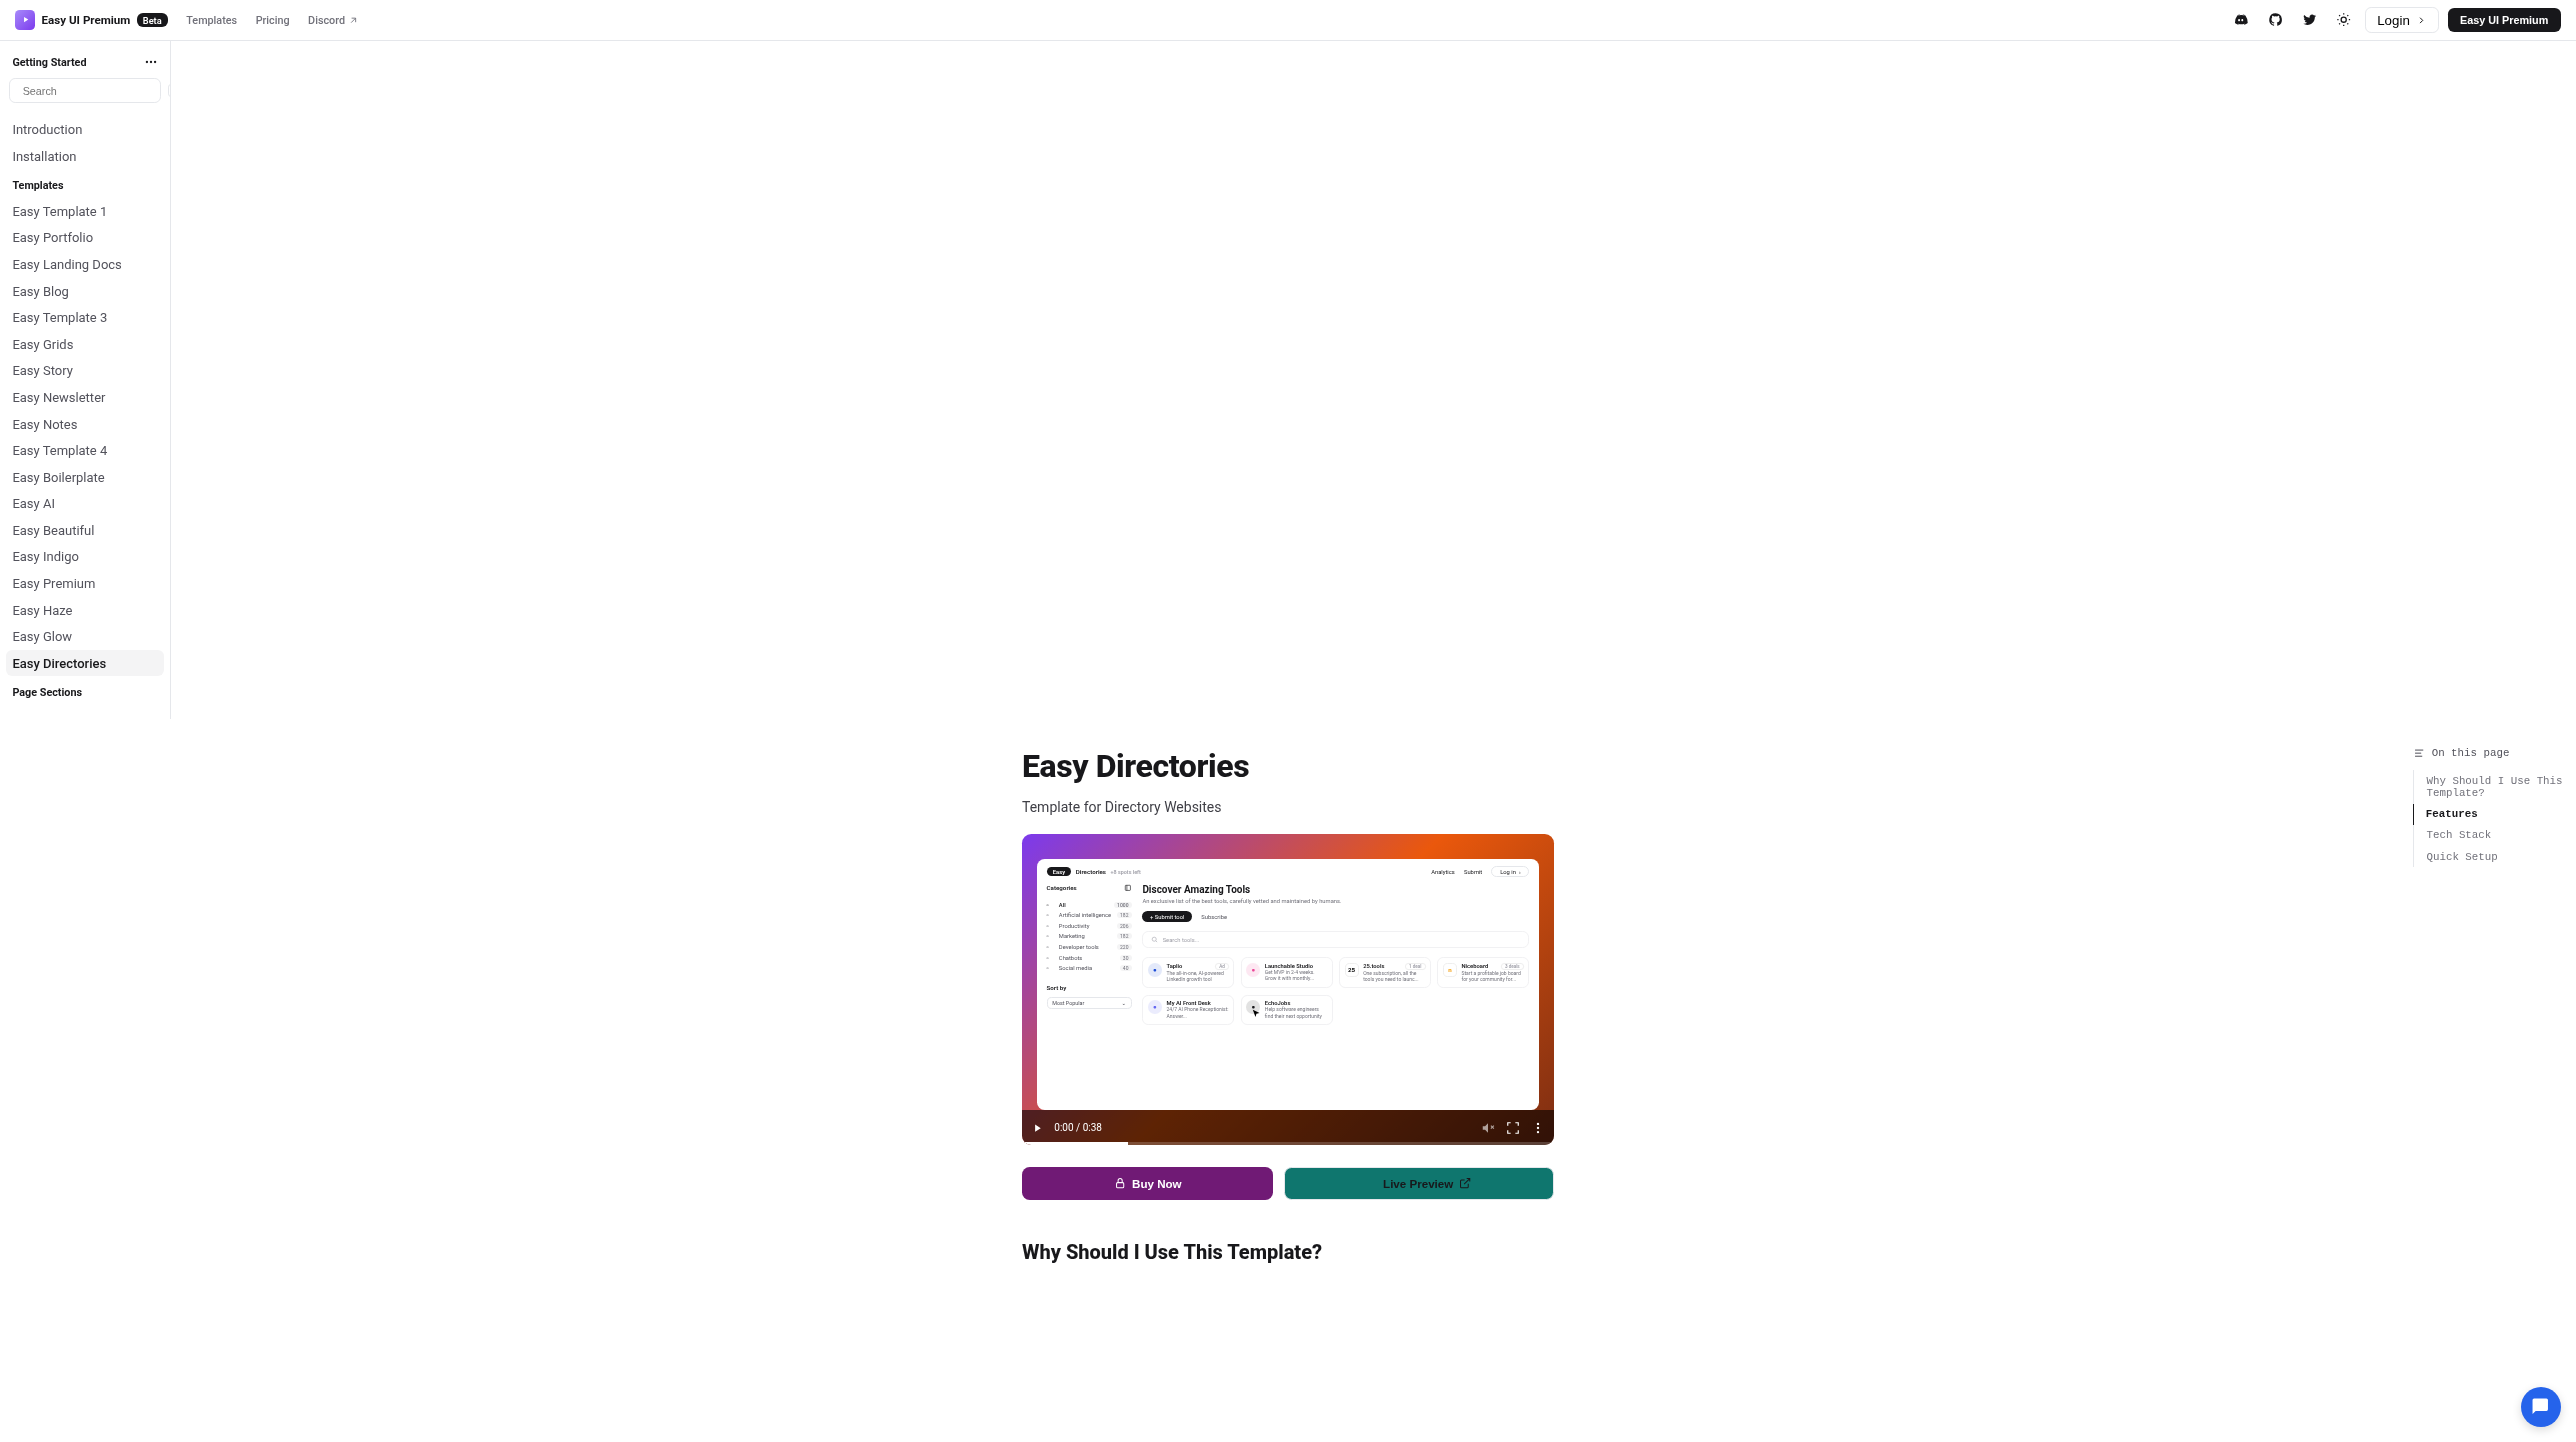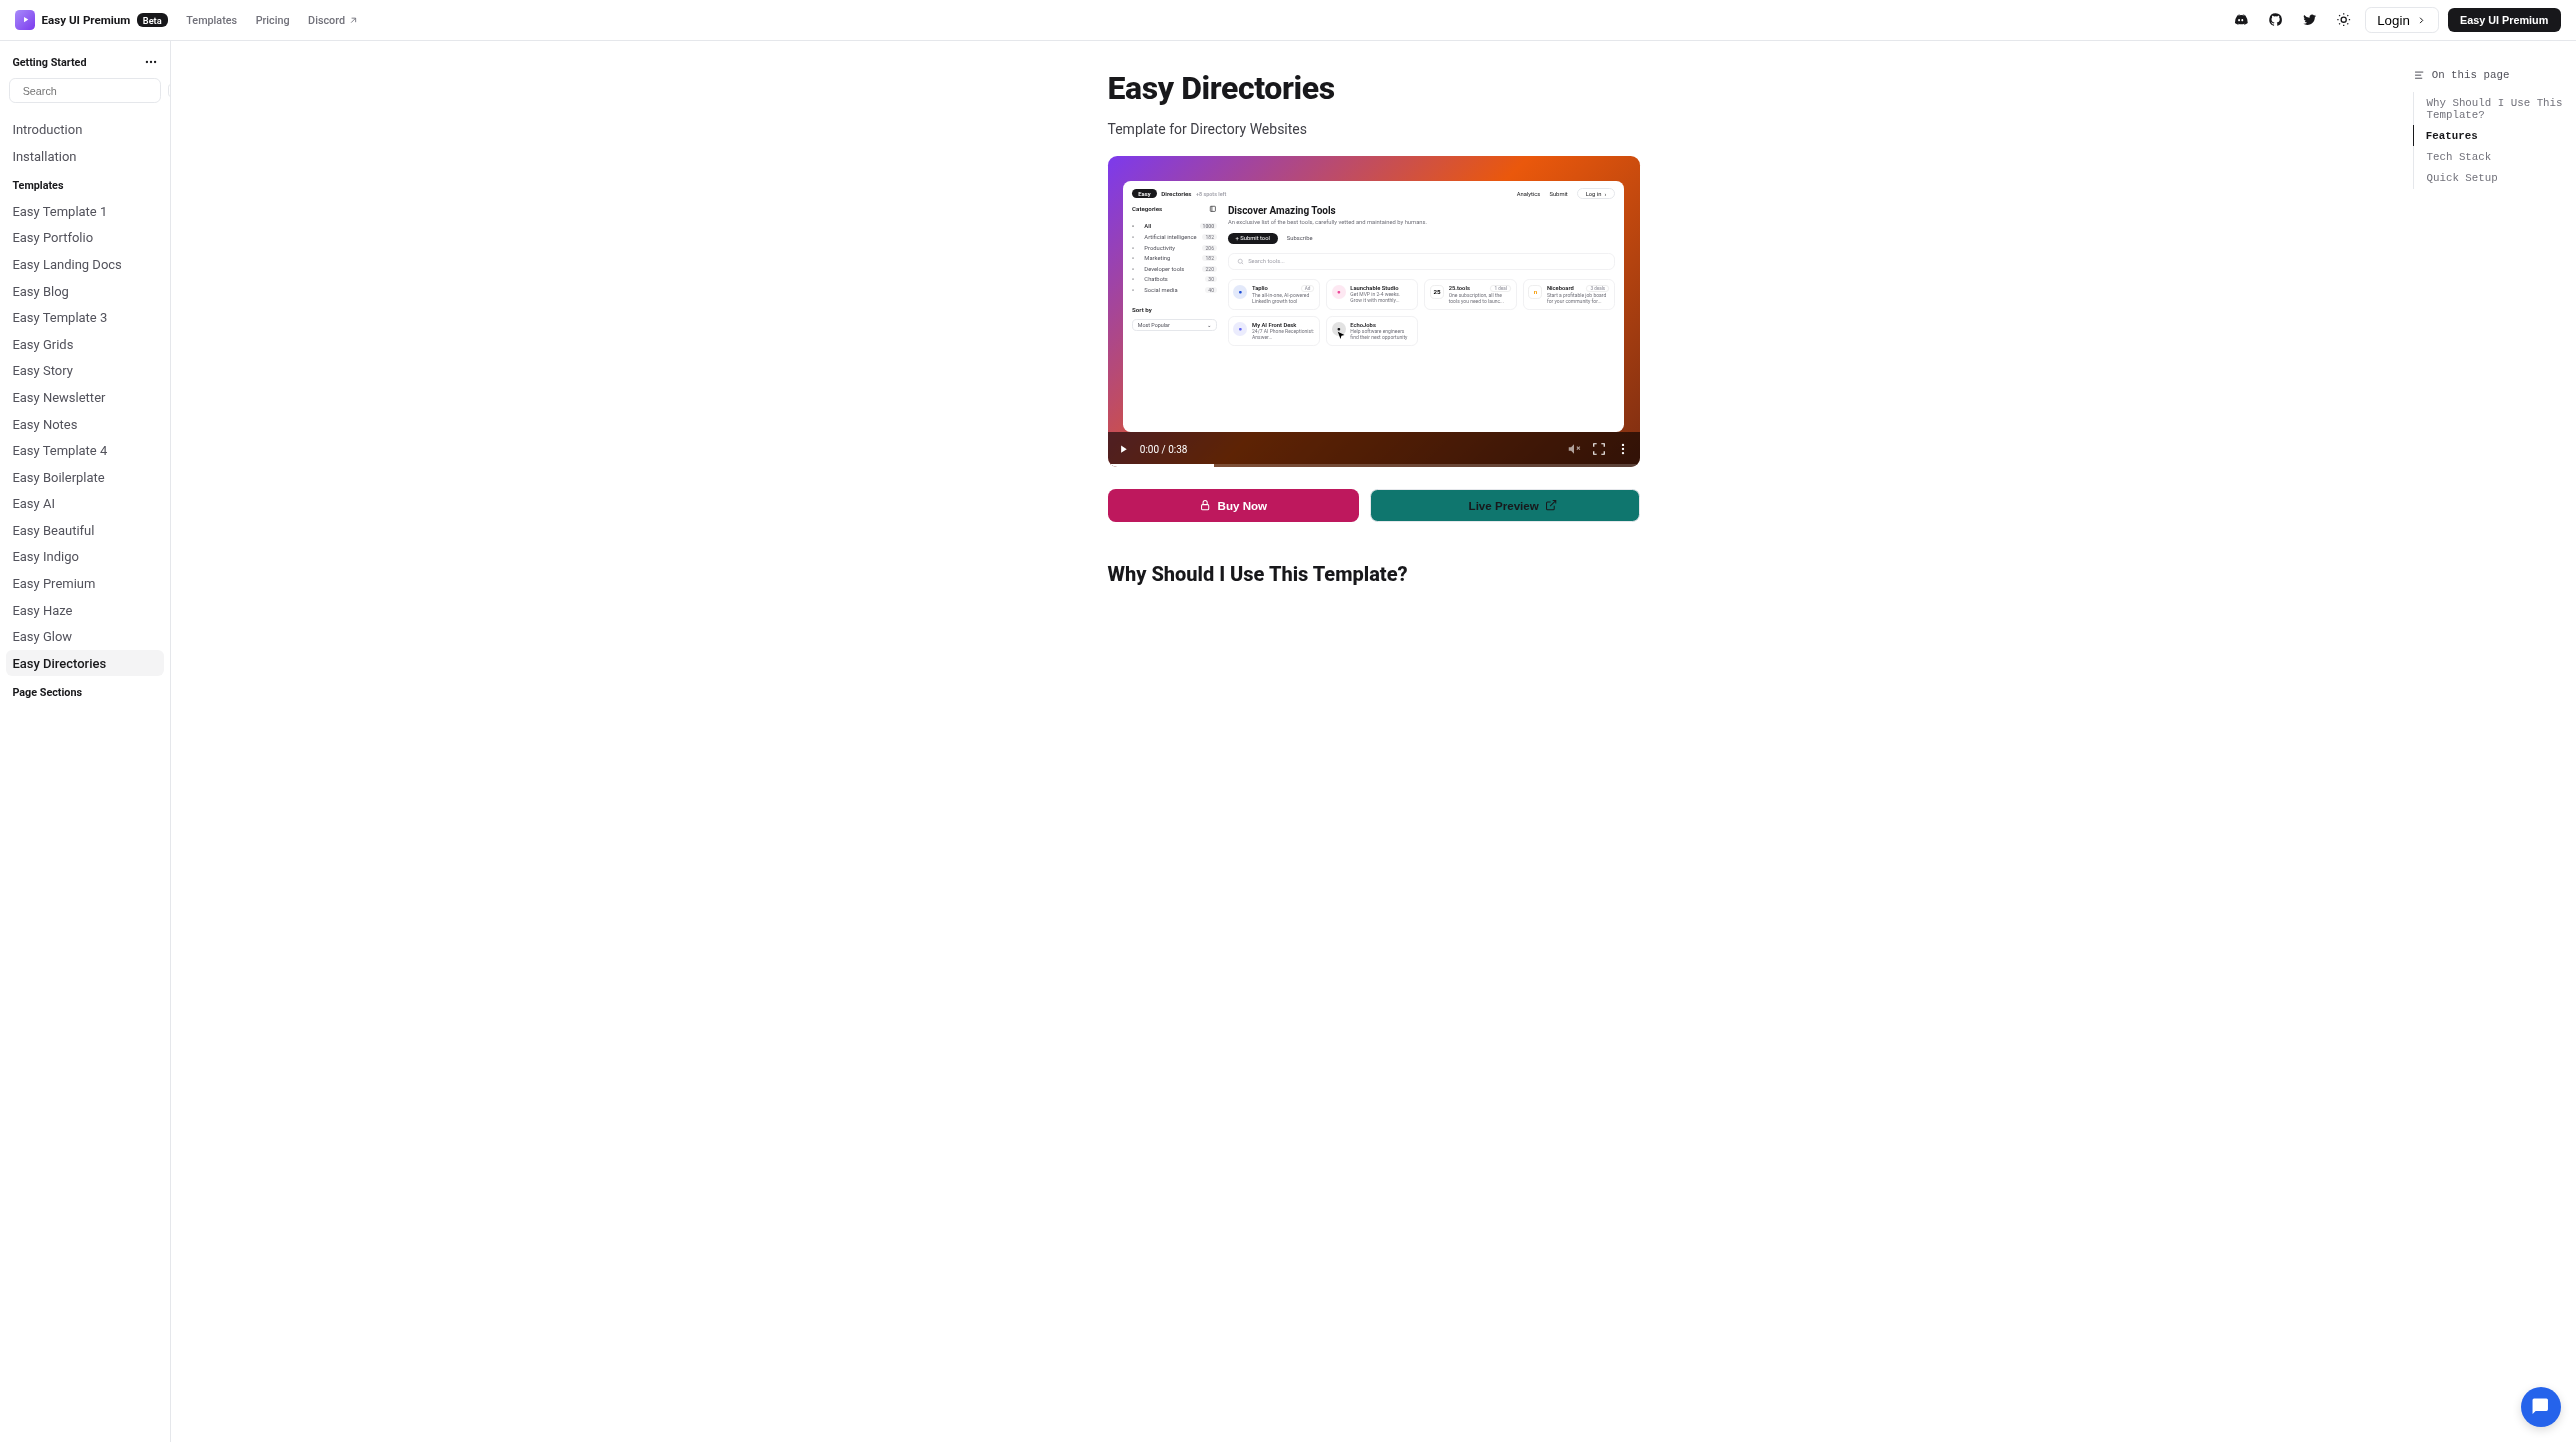--- a/index.html
+++ b/index.html
@@ -11,21 +11,21 @@
 .logo-group { display: flex; align-items: center; gap: 6.2px; font-weight: 700; font-size: 11.6px; }
 .logo-icon { width: 20px; height: 20px; background: linear-gradient(135deg, #a78bfa, #7c3aed); border-radius: 4.6px; display: flex; align-items: center; justify-content: center; color: #fff; font-size: 9.2px; }
 .badge { background: #18181b; color: #fff; padding: 1.5px 6.2px; border-radius: 6px; font-size: 9.2px; font-weight: 600; }
 .nav-link { color: #71717a; text-decoration: none; font-weight: 500; font-size: 10.8px; display: flex; align-items: center; gap: 3.1px; }
 .header-right { display: flex; align-items: center; gap: 9.2px; }
 .icon-btn { width: 25px; height: 25px; display: flex; align-items: center; justify-content: center; color: #18181b; cursor: pointer; border-radius: 4.6px; }
 .login-btn { border: 0.8px solid #e5e7eb; border-radius: 6.2px; padding: 4.6px 10.8px; font-weight: 500; display: flex; align-items: center; gap: 6.2px; cursor:pointer; background:#fff; }
 .primary-btn { background: #18181b; color: #fff; border-radius: 6.2px; padding: 6.2px 12.3px; font-weight: 600; cursor:pointer; border:none; font-size:10.8px; }
 
 
-.body-wrap { display: flex; height: calc(100vh - 41px); }
+.body-wrap { display: flex; height: calc(100vh - 41px); flex-direction: column; }
 .sidebar { width: 171px; border-right: 0.8px solid #e5e7eb; padding: 14px 6.2px; overflow-y: auto; }
 .sb-header { display: flex; justify-content: space-between; align-items: center; padding: 0 6.2px 9.2px; font-weight: 700; font-size: 10.8px; }
 .search-box { display: flex; align-items: center; border: 0.8px solid #e5e7eb; border-radius: 6.2px; padding: 4.6px 6.2px; gap: 6.2px; margin: 0 3.1px 14px; color: #71717a; }
 .search-box input { border: none; outline: none; flex: 1; font-size: 10.8px; color: #71717a; background:transparent; }
 .kbd-group { display:flex; gap:2.3px; }
 .kbd { border: 0.8px solid #e5e7eb; border-radius: 3.1px; padding: 0.8px 3.9px; font-size: 8.5px; color: #71717a; background:#fff; }
 .sb-section-title { font-weight: 700; font-size: 10.8px; padding: 9.2px 6.2px 6.2px; }
 .sb-item { padding: 5.4px 6.2px; border-radius: 6.2px; color: #52525b; font-size: 13px; cursor: pointer; margin-bottom:0.8px; }
 .sb-item.active { background: #f4f4f5; color: #18181b; font-weight: 500; }
 
@@ -66,21 +66,21 @@
 .ap-search { border:0.8px solid #f1f1f3; border-radius:6.2px; padding:3.9px 7.7px; color:#a1a1aa; font-size:5.8px; display:flex; align-items:center; gap:4.6px; margin-bottom:9.2px; }
 .ap-grid { display:grid; grid-template-columns:repeat(4,1fr); gap:6.2px; }
 .ap-card { border:0.8px solid #f1f1f3; border-radius:6.2px; padding:4.6px; display:flex; gap:4.6px; }
 .ap-card-icon { width:14px; height:14px; border-radius:50%; flex-shrink:0; display:flex; align-items:center; justify-content:center; font-size:6.2px; font-weight:700; }
 .ap-card-title { font-weight:600; font-size:5.8px; display:flex; gap:3.1px; align-items:center; }
 .ap-card-desc { color:#71717a; font-size:5px; line-height:1.3; }
 .ap-tag { font-size:4.6px; color:#a1a1aa; border:0.8px solid #eee; padding:0 3.1px; border-radius:3.1px; margin-left:auto; }
 
 .action-row { display: flex; gap: 10.8px; margin-top: 21.6px; }
 .action-btn { flex: 1; padding: 9.2px; border-radius: 7.7px; font-weight: 600; font-size: 11.6px; display: flex; align-items: center; justify-content: center; gap: 6.2px; cursor:pointer; }
-.action-dark { background: #be185d; color: #fff; border: none; }
+.action-dark { background: #701a75; color: #fff; border: none; }
 .action-light { background: #0f766e; border: 0.8px solid #e5e7eb; color: #18181b; padding-left: 26px; }
 
 h2.section-h { font-size: 20px; font-weight: 800; margin-top: 40px; margin-bottom: 14px; }
 .para { font-size: 12.3px; line-height: 1.6; color: #3f3f46; }
 
 .toc-head { display: flex; align-items: center; gap: 6.2px; color: #52525b; font-size: 10.8px; margin-bottom: 10.8px; }
 .toc-item { padding: 4.6px 0 4.6px 12.3px; color: #71717a; font-size: 10.8px; cursor: pointer; border-left: 0.8px solid #e5e7eb; }
 .toc-item.active { color: #18181b; font-weight: 600; border-left: 1.5px solid #18181b; padding-left:11.6px; }
 
 .chat-fab { position: fixed; bottom: 15.4px; right: 15.4px; width: 40px; height: 40px; border-radius: 50%; background: #2563eb; display: flex; align-items: center; justify-content: center; color: #fff; cursor:pointer; box-shadow: 0 3.1px 9.2px rgba(0,0,0,0.15); }

